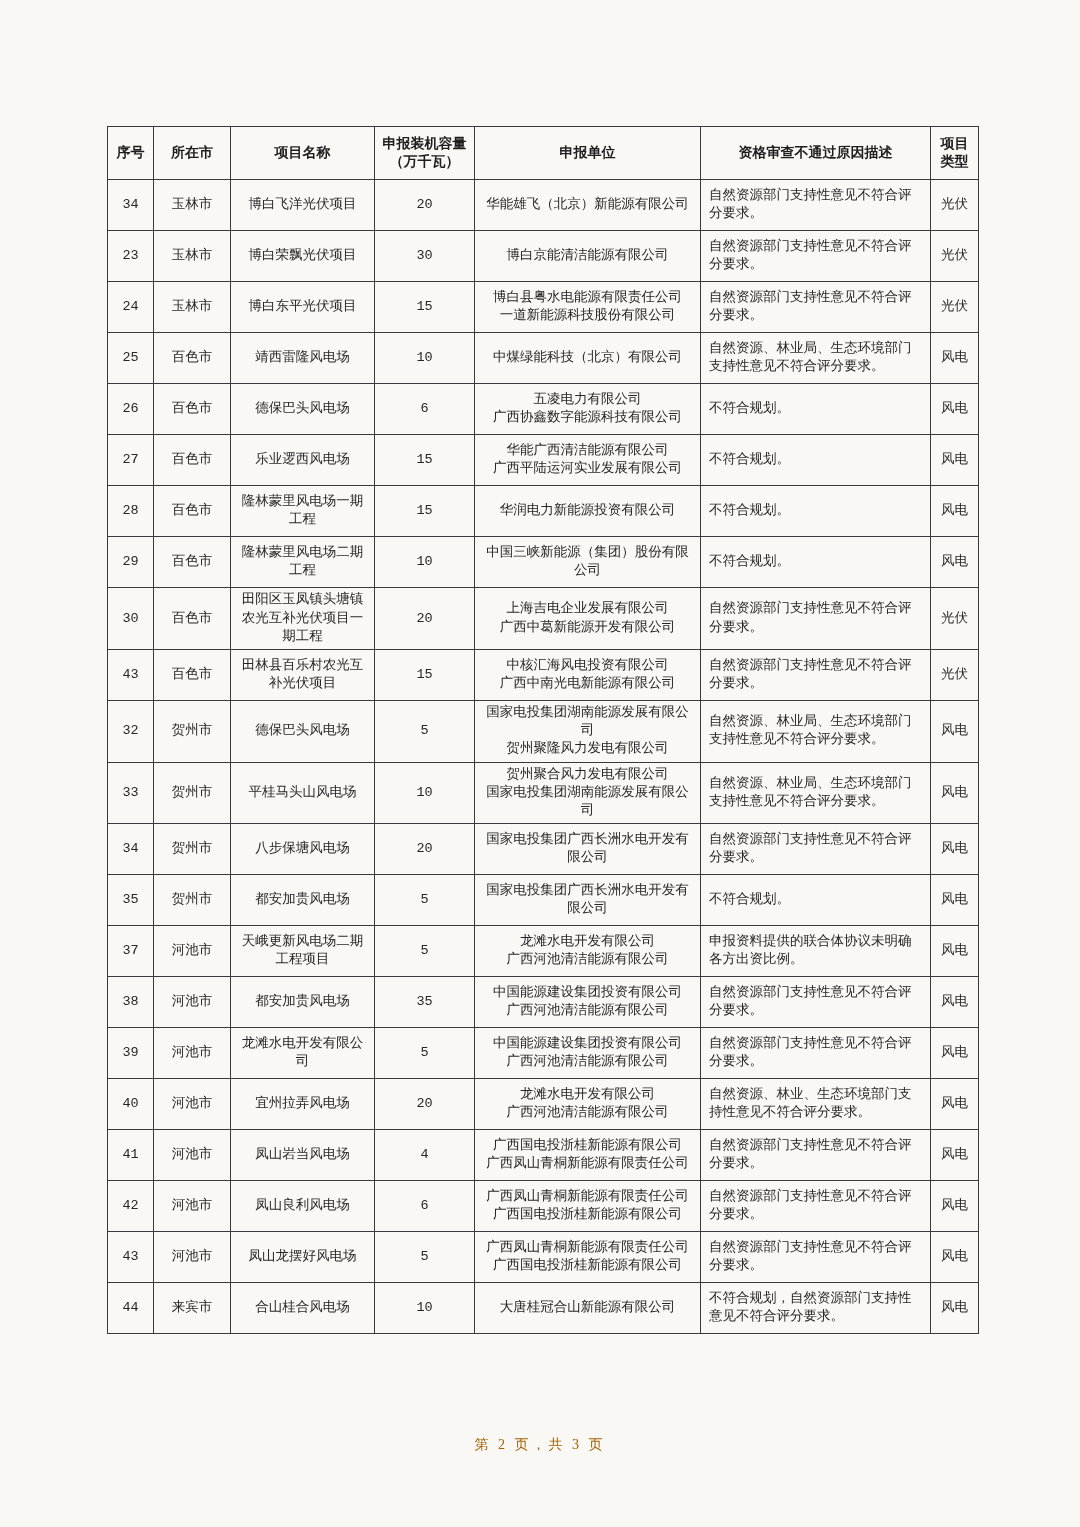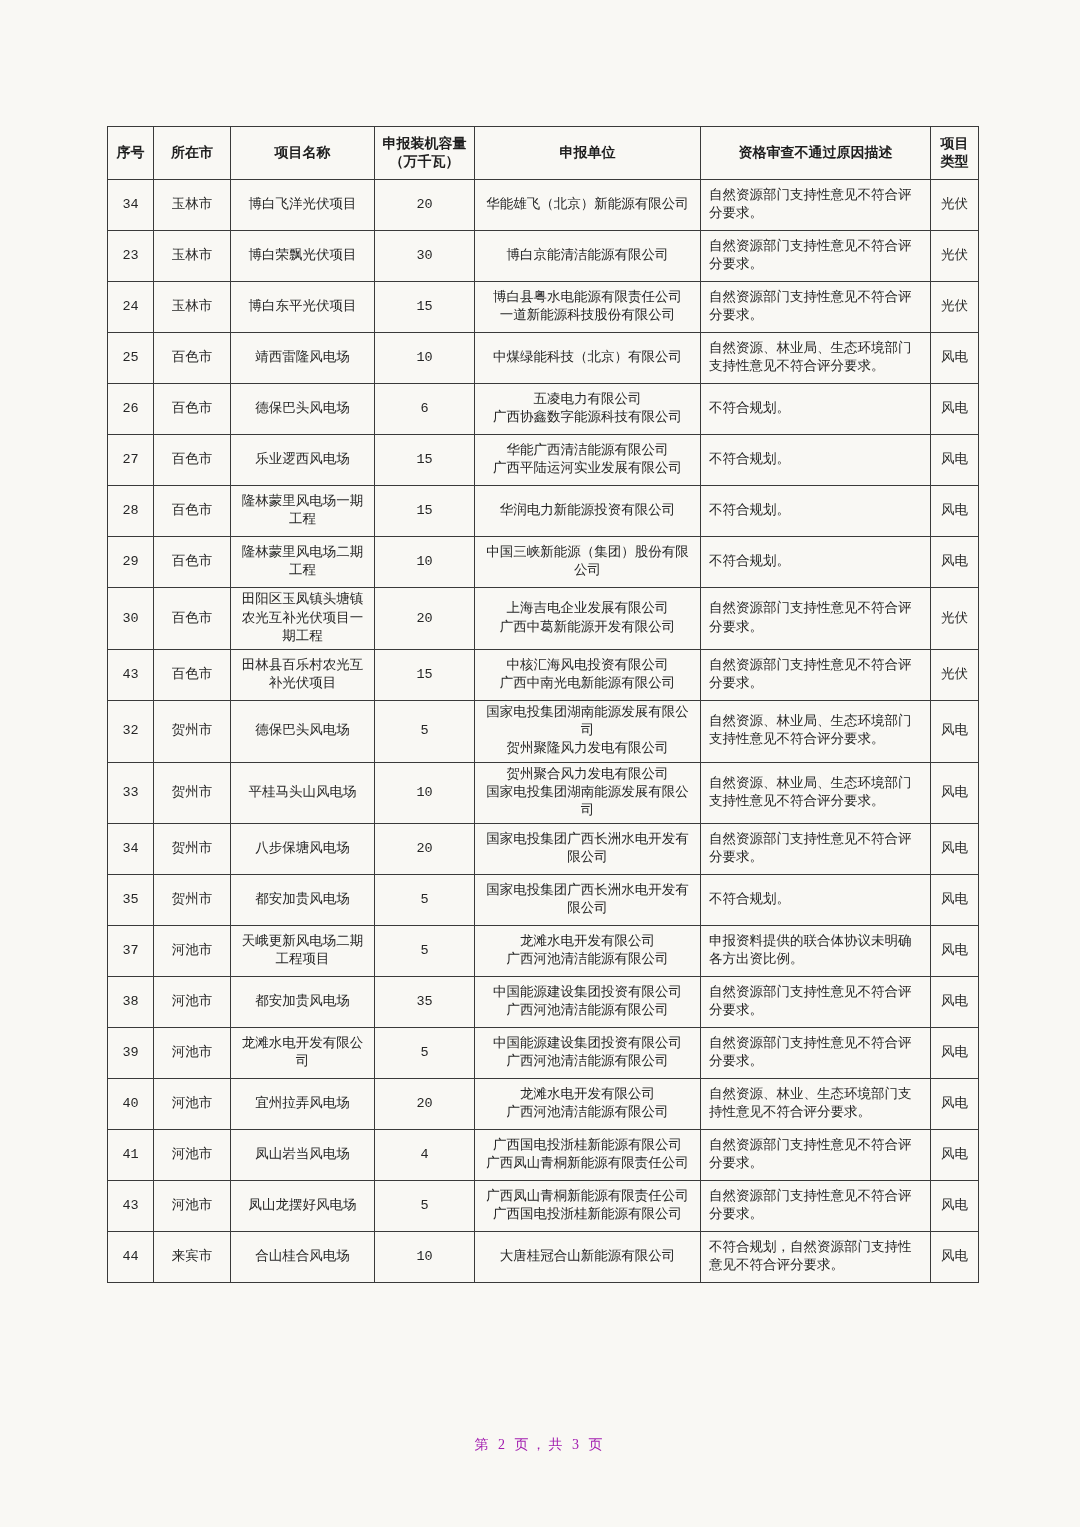--- a/index.html
+++ b/index.html
@@ -53,21 +53,21 @@
     text-align: left;
     padding: 3px 8px;
   }
   .footer {
     position: absolute;
     top: 1436px;
     left: 0;
     width: 100%;
     text-align: center;
     font-size: 14px;
-    color: #a21caf;
+    color: #a16207;
     letter-spacing: 3px;
   }
 </style>
 </head>
 <body>
 
 <div class="page">
 
   <table class="review-table">
     <colgroup>
@@ -289,20 +289,30 @@
     <td class="c-no">41</td>
     <td class="c-city">河池市</td>
     <td class="c-project">凤山岩当风电场</td>
     <td class="c-cap">4</td>
     <td class="c-unit">广西国电投浙桂新能源有限公司
 广西凤山青桐新能源有限责任公司</td>
     <td class="c-reason">自然资源部门支持性意见不符合评分要求。</td>
     <td class="c-type">风电</td>
   </tr>
 
+  <tr>
+    <td class="c-no">42</td>
+    <td class="c-city">河池市</td>
+    <td class="c-project">凤山良利风电场</td>
+    <td class="c-cap">6</td>
+    <td class="c-unit">广西凤山青桐新能源有限责任公司
+广西国电投浙桂新能源有限公司</td>
+    <td class="c-reason">自然资源部门支持性意见不符合评分要求。</td>
+    <td class="c-type">风电</td>
+  </tr>
 
   <tr>
     <td class="c-no">43</td>
     <td class="c-city">河池市</td>
     <td class="c-project">凤山龙摆好风电场</td>
     <td class="c-cap">5</td>
     <td class="c-unit">广西凤山青桐新能源有限责任公司
 广西国电投浙桂新能源有限公司</td>
     <td class="c-reason">自然资源部门支持性意见不符合评分要求。</td>
     <td class="c-type">风电</td>

